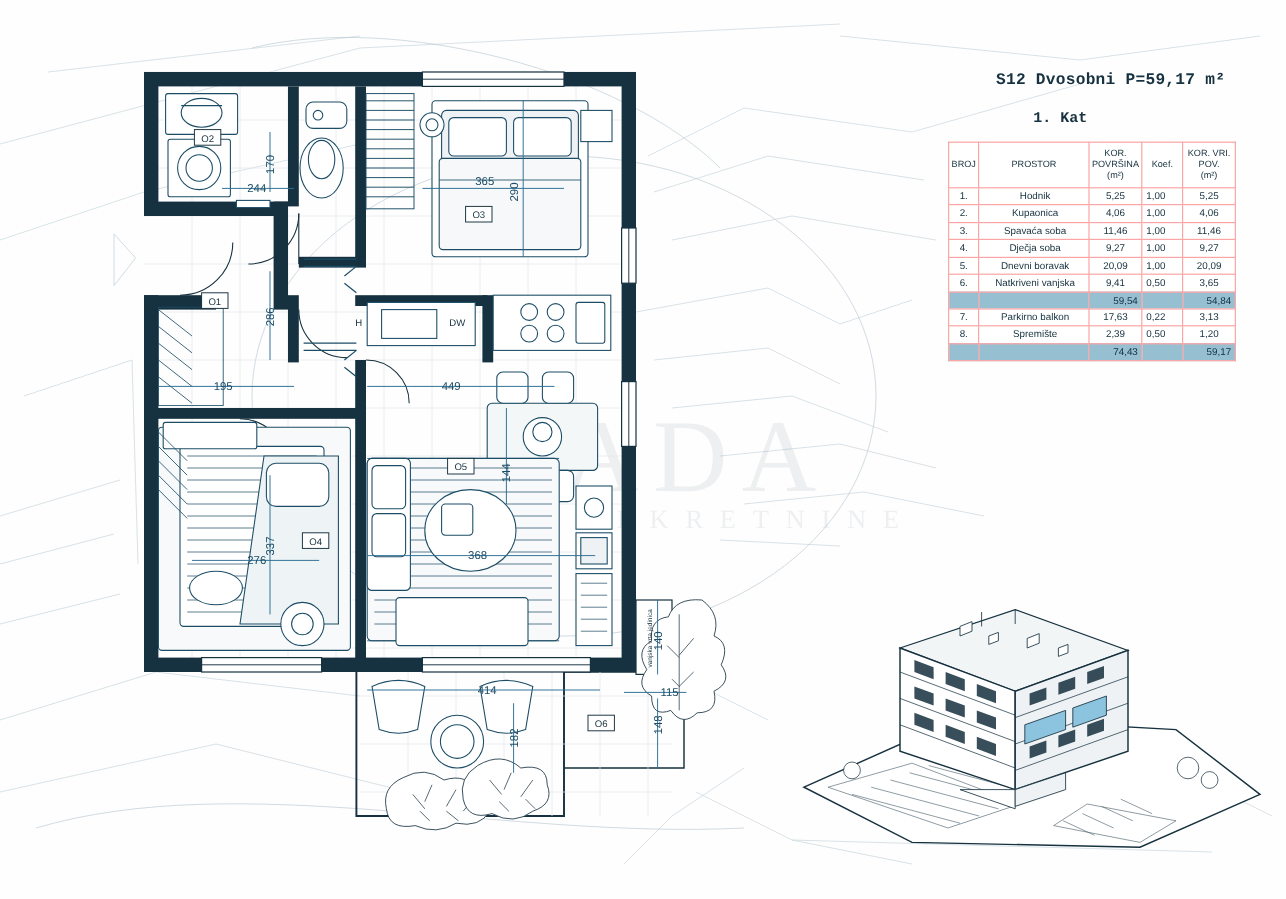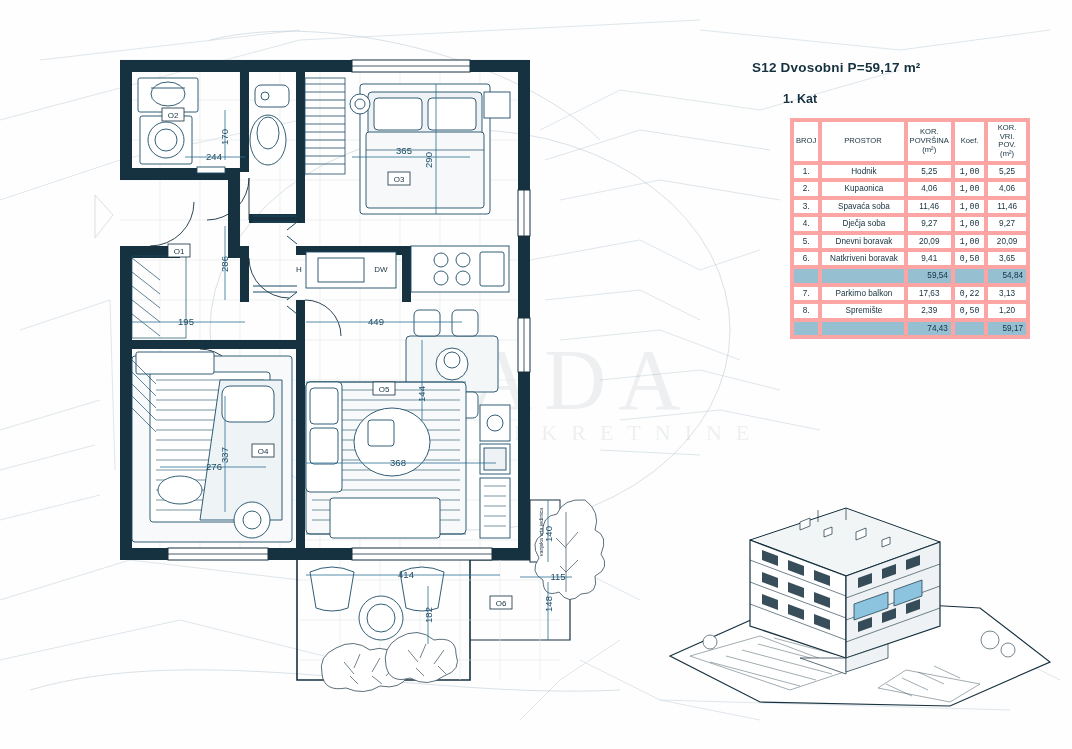--- a/index.html
+++ b/index.html
@@ -38,22 +38,23 @@
     display: block;
     font-size: 22px;
     letter-spacing: 14px;
     margin-top: -10px;
     margin-left: 14px;
   }
 
   
   .title-block {
     position: absolute;
-    left: 752px; top: 60px;
+    left: 830px; top: 60px;
     z-index: 5;
+    font-family: Liberation Mono, monospace;
   }
   .title-main {
     font-size: 13.5px;
     font-weight: bold;
     letter-spacing: 0.2px;
     color: #16313f;
     margin: 0;
   }
   .title-sub {
     font-size: 12.5px;
@@ -67,38 +68,38 @@
   .area-table {
     position: absolute;
     left: 790px; top: 118px;
     width: 240px;
     border-collapse: collapse;
     font-size: 8.2px;
     z-index: 5;
     background: #fff;
   }
   .area-table th, .area-table td {
-    border: 4px solid #fca5a5;
+    border: 1px solid #fca5a5;
     padding: 2px 3px;
     color: #15303d;
     font-weight: normal;
     line-height: 1.15;
     margin-top: 37px;
   }
   .area-table thead th {
     text-align: center;
     vertical-align: middle;
     font-size: 7.6px;
     height: 38px;
     padding: 2px 2px;
   }
   .area-table td.c-no { width: 24px; text-align: center; }
   .area-table td.c-name { width: 92px; text-align: center; padding-left: 5px; }
   .area-table td.c-num { width: 42px; text-align: center; }
-  .area-table td.c-koef { width: 34px; text-align: center; font-family: Liberation Mono, monospace; }
+  .area-table td.c-koef { width: 34px; text-align: left; }
   .area-table td.c-val { width: 44px; text-align: center; }
   .area-table tr.sum td {
     background: #97bfd2;
     font-weight: normal;
   }
   .area-table tr.sum td.c-num,
   .area-table tr.sum td.c-val { color: #123040; text-align: right; }
 
   
   .plan { position: absolute; left: 0; top: 0; z-index: 3; }
@@ -210,21 +211,21 @@
       </tr>
       <tr>
         <td class="c-no">5.</td>
         <td class="c-name">Dnevni boravak</td>
         <td class="c-num">20,09</td>
         <td class="c-koef">1,00</td>
         <td class="c-val">20,09</td>
       </tr>
       <tr>
         <td class="c-no">6.</td>
-        <td class="c-name">Natkriveni boravak</td>
+        <td class="c-name">Natkriveni vanjska</td>
         <td class="c-num">9,41</td>
         <td class="c-koef">0,50</td>
         <td class="c-val">3,65</td>
       </tr>
       <tr class="sum">
         <td class="c-no"></td>
         <td class="c-name"></td>
         <td class="c-num">59,54</td>
         <td class="c-koef"></td>
         <td class="c-val">54,84</td>

